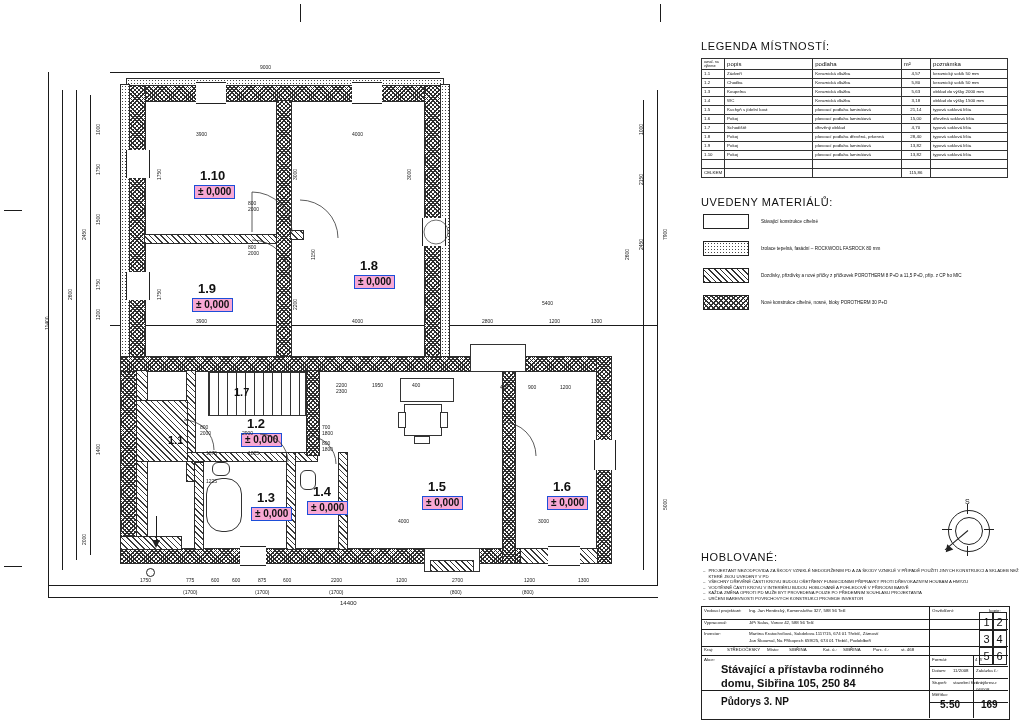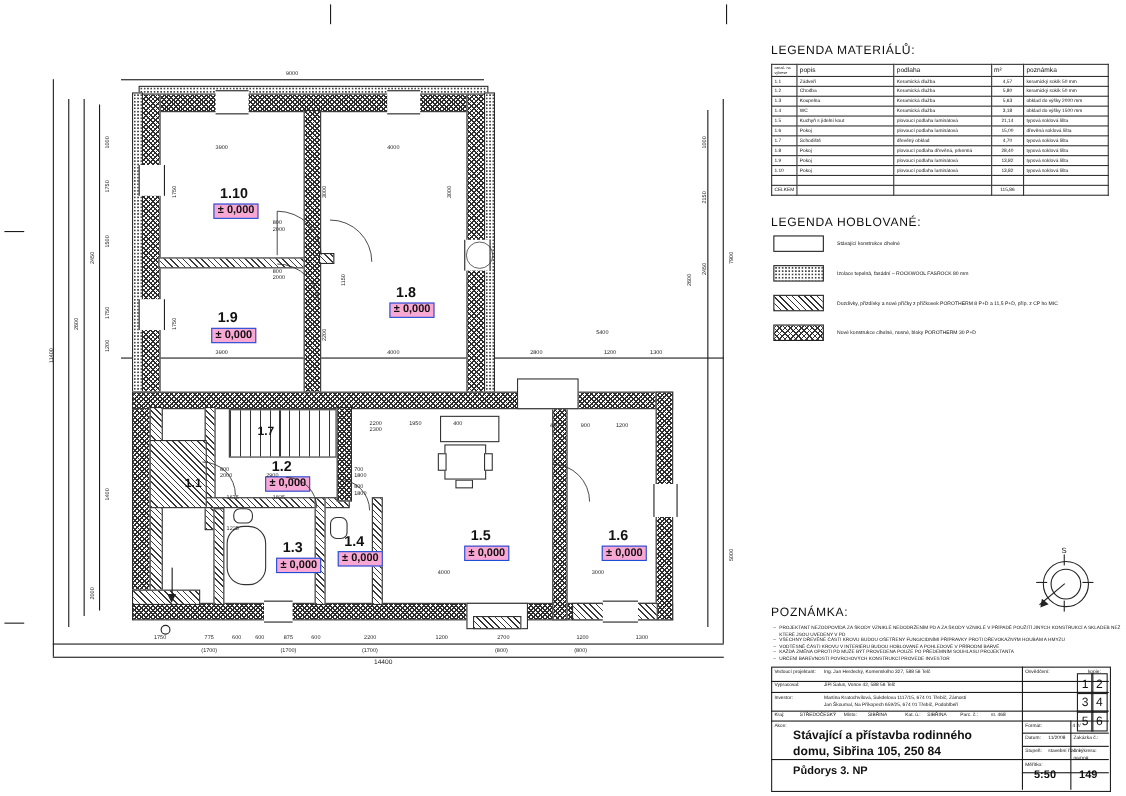--- a/index.html
+++ b/index.html
@@ -280,21 +280,21 @@
     <div class="dimtxt" style="left:560px;top:384px;">1200</div>
 
     <div class="abs" style="left:152px;top:540px;width:0;height:0;border-left:4px solid transparent;border-right:4px solid transparent;border-top:8px solid #222;"></div>
     <div class="ln vl" style="left:156px;top:516px;height:26px;"></div>
     <div class="abs" style="left:146px;top:568px;width:7px;height:7px;border:1px solid #222;border-radius:50%;"></div>
 
   </div>
 
   <div id="right" class="abs">
 
-    <div class="sect-title abs" style="left:4px;top:40px;">LEGENDA MATERIÁLŮ:</div>
+    <div class="sect-title abs" style="left:4px;top:40px;">LEGENDA MÍSTNOSTÍ:</div>
 
     <table class="leg abs" style="left:4px;top:58px;">
       <thead>
         <tr>
           <th class="c-num" style="font-size:3.4px;line-height:4px;">označ. na výkrese</th>
           <th class="c-pop">popis</th>
           <th class="c-pod">podlaha</th>
           <th class="c-m2">m²</th>
           <th class="c-poz">poznámka</th>
         </tr>
@@ -380,42 +380,42 @@
         <tr>
           <td>CELKEM</td>
           <td></td>
           <td></td>
           <td class="c-m2">115,86</td>
           <td></td>
         </tr>
       </tbody>
     </table>
 
-    <div class="sect-title abs" style="left:4px;top:196px;">LEGENDA HOBLOVANÉ:</div>
+    <div class="sect-title abs" style="left:4px;top:196px;">UVEDENY MATERIÁLŮ:</div>
 
     <div class="abs" style="left:6px;top:214px;width:318px;">
       <div class="matrow">
         <div class="swatch sw-white"></div>
         <div class="mattext">Stávající konstrukce cihelné</div>
       </div>
       <div class="matrow" style="margin-top:12px;">
         <div class="swatch sw-dots"></div>
         <div class="mattext">Izolace tepelná, fasádní – ROCKWOOL FASROCK 80 mm</div>
       </div>
       <div class="matrow" style="margin-top:12px;">
         <div class="swatch sw-diag"></div>
         <div class="mattext">Dozdívky, přizdívky a nové příčky z příčkovek POROTHERM 8 P+D a 11,5 P+D, příp. z CP ho MIC</div>
       </div>
       <div class="matrow" style="margin-top:12px;">
         <div class="swatch sw-cross"></div>
         <div class="mattext">Nové konstrukce cihelné, nosné, bloky POROTHERM 30 P+D</div>
       </div>
     </div>
 
-    <div class="poznamka-title abs" style="left:4px;top:551px;">POZNÁMKA:</div>
+    <div class="poznamka-title abs" style="left:4px;top:551px;">HOBLOVANÉ:</div>
     <div class="abs" style="left:6px;top:568px;width:318px;">
       <div class="pozn-item">
           <span class="b">–</span>
           <span>PROJEKTANT NEZODPOVÍDÁ ZA ŠKODY VZNIKLÉ NEDODRŽENÍM PD A ZA ŠKODY VZNIKLÉ V PŘÍPADĚ POUŽITÍ JINÝCH KONSTRUKCÍ A SKLADEB NEŽ KTERÉ JSOU UVEDENY V PD</span>
         </div>
       <div class="pozn-item">
           <span class="b">–</span>
           <span>VŠECHNY DŘEVĚNÉ ČÁSTI KROVU BUDOU OŠETŘENY FUNGICIDNÍMI PŘÍPRAVKY PROTI DŘEVOKAZNÝM HOUBÁM A HMYZU</span>
         </div>
       <div class="pozn-item">
@@ -480,21 +480,21 @@
     <div class="tb-txt" style="left:278px;top:657px;">4 2/</div>
     <div class="tb-txt" style="left:235px;top:668px;">Datum:</div>
     <div class="tb-txt" style="left:256px;top:668px;">11/2008</div>
     <div class="tb-txt" style="left:279px;top:668px;">Zakázka č.:</div>
     <div class="tb-txt" style="left:235px;top:680px;">Stupeň:</div>
     <div class="tb-txt" style="left:256px;top:680px;">stavební řízení</div>
     <div class="tb-txt" style="left:279px;top:680px;">č. výkresu:</div>
     <div class="tb-txt" style="left:279px;top:687px;">06/008</div>
     <div class="tb-txt" style="left:235px;top:692px;">Měřítko:</div>
     <div class="tb-mid" style="left:243px;top:699px;">5:50</div>
-    <div class="tb-mid" style="left:284px;top:699px;">149</div>
+    <div class="tb-mid" style="left:284px;top:699px;">169</div>
 
   </div>
 
   <div id="compass">
     <div class="compass-ring"></div>
     <div class="compass-ring2"></div>
     <div class="compass-spoke" style="left:29px;top:4px;width:1px;height:10px;"></div>
     <div class="compass-spoke" style="left:29px;top:46px;width:1px;height:10px;"></div>
     <div class="compass-spoke" style="left:4px;top:29px;width:10px;height:1px;"></div>
     <div class="compass-spoke" style="left:46px;top:29px;width:10px;height:1px;"></div>

